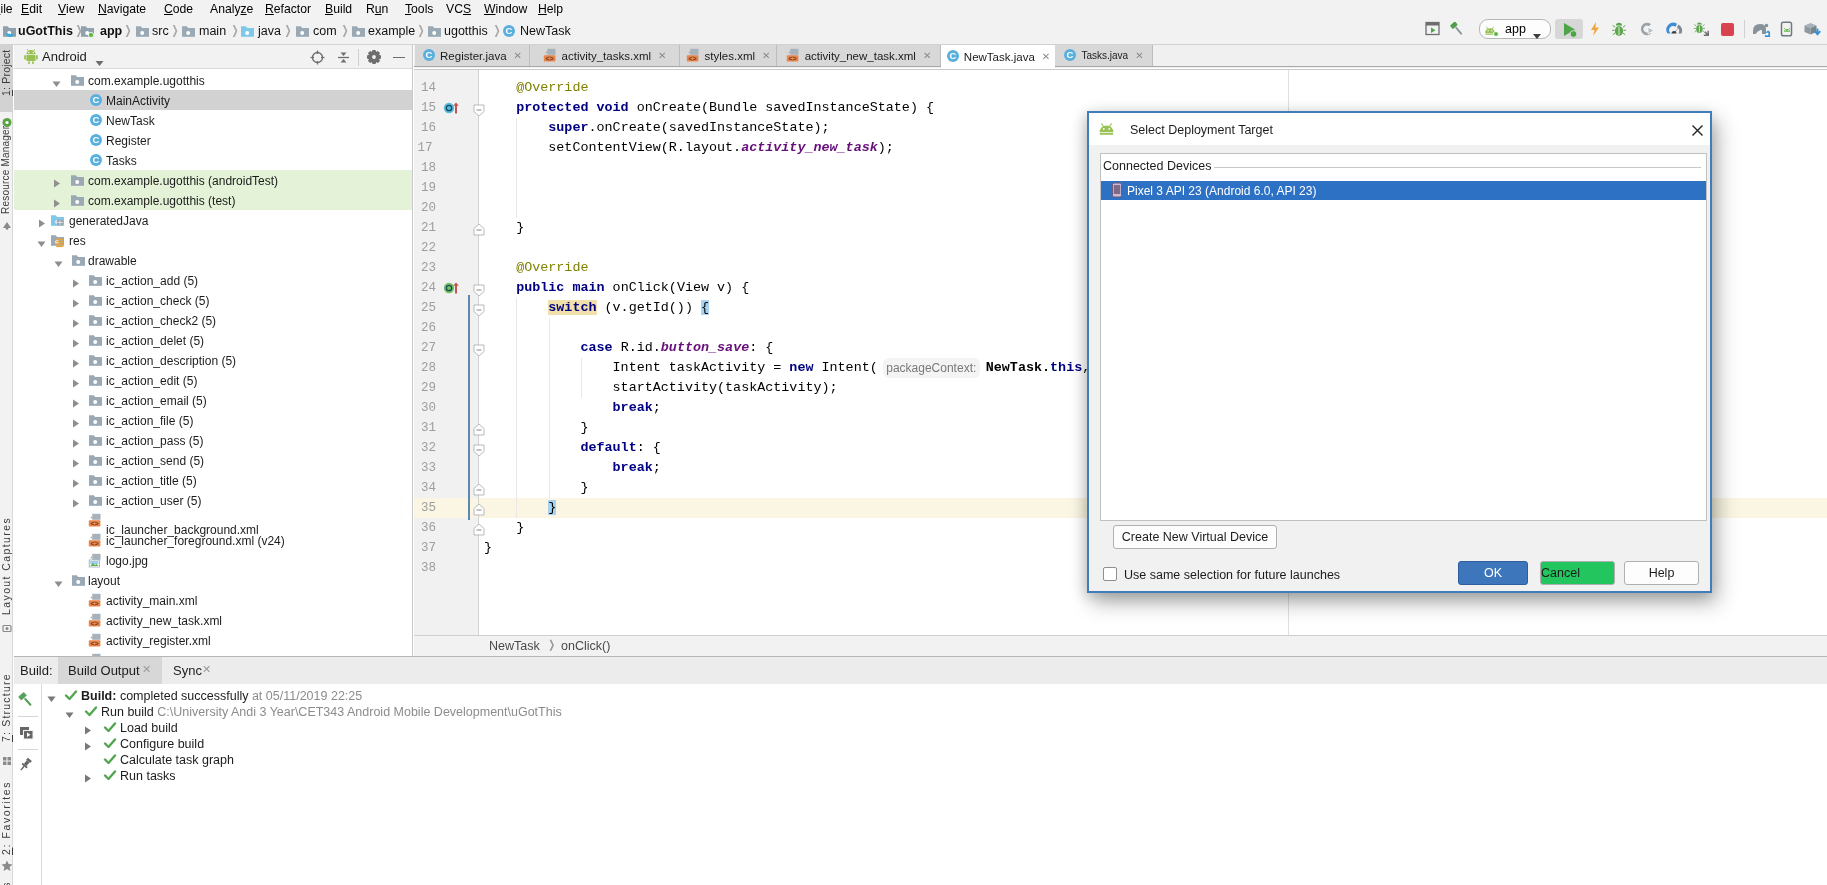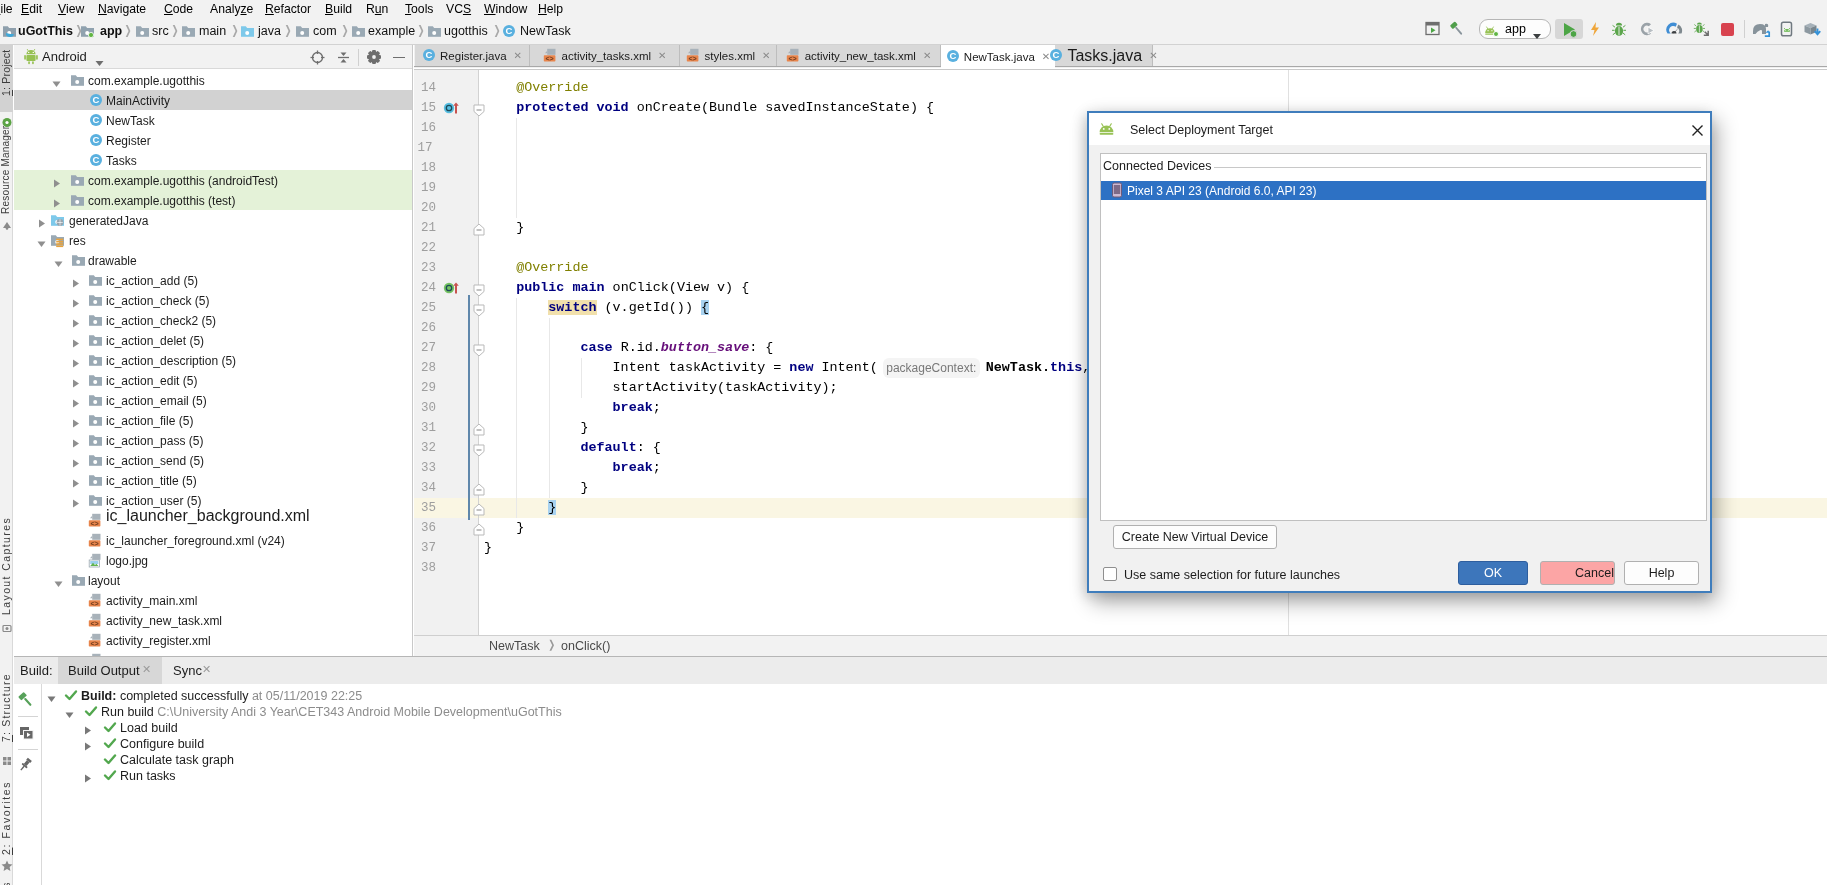--- a/index.html
+++ b/index.html
@@ -461,21 +461,21 @@
         <path d="M1 4 L1 2.2 L5.8 2.2 L7.2 4 Z" fill="#9AA9B4"></path>
         <circle cx="7.2" cy="8.9" r="2" fill="#fff"></circle>
       </svg></div>
 <div class="abs" style="left:92px;top:448.5px;font-size:12px;color:#1c1c1c;white-space:nowrap">ic_action_user<span class="cnt"> (5)</span></div>
 <div class="abs" style="left:74px;top:467.5px"><svg width="15" height="15" viewBox="0 0 15 15" style="">
         <path d="M4.2 0.8 h8.3 v6 h-8.3 z" fill="#a8b2ba"></path>
         <path d="M2 5.2 L4.2 2.8 L4.2 5.2 Z" fill="#a8b2ba"></path>
         <rect x="0.8" y="7.2" width="11.6" height="6.4" rx="0.8" fill="#E8854C"></rect>
         <text x="6.6" y="12.6" font-size="7" font-weight="bold" font-family="Liberation Mono" fill="#6b3a1d" text-anchor="middle">&lt;&gt;</text>
       </svg></div>
-<div class="abs" style="left:92px;top:462px;font-size:16px;color:#1c1c1c;white-space:nowrap">ic_launcher_background.xml</div>
+<div class="abs" style="left:92px;top:478px;font-size:12px;color:#1c1c1c;white-space:nowrap">ic_launcher_background.xml</div>
 <div class="abs" style="left:74px;top:487.5px"><svg width="15" height="15" viewBox="0 0 15 15" style="">
         <path d="M4.2 0.8 h8.3 v6 h-8.3 z" fill="#a8b2ba"></path>
         <path d="M2 5.2 L4.2 2.8 L4.2 5.2 Z" fill="#a8b2ba"></path>
         <rect x="0.8" y="7.2" width="11.6" height="6.4" rx="0.8" fill="#E8854C"></rect>
         <text x="6.6" y="12.6" font-size="7" font-weight="bold" font-family="Liberation Mono" fill="#6b3a1d" text-anchor="middle">&lt;&gt;</text>
       </svg></div>
 <div class="abs" style="left:92px;top:488.5px;font-size:12px;color:#1c1c1c;white-space:nowrap">ic_launcher_foreground.xml<span class="cnt"> (v24)</span></div>
 <div class="abs" style="left:74px;top:507.5px"><svg width="15" height="15" viewBox="0 0 15 15" style="">
         <path d="M4.2 0.8 h8.3 v6 h-8.3 z" fill="#a8b2ba"></path>
         <path d="M2 5.2 L4.2 2.8 L4.2 5.2 Z" fill="#a8b2ba"></path>
@@ -567,21 +567,21 @@
         <text x="7" y="10.4" font-size="9.5" font-weight="bold" font-family="Liberation Sans" fill="#fff" text-anchor="middle">C</text>
       </svg></span>
     <span style="font-size:11.5px;color:#1a1a1a;white-space:nowrap">NewTask.java</span>
     <span style="font-size:10px;color:#8a8a8a;margin-left:7px">✕</span>
   </div>
 <div class="abs" style="left:1055px;top:45px;width:98px;height:21px;background:#d8d8d8;border-right:1px solid #bdbdbd;display:flex;align-items:center;justify-content:center">
     <span style="display:inline-block;height:15px;margin-right:4px"><svg width="14" height="14" viewBox="0 0 14 14" style="">
         <circle cx="7" cy="7" r="6" fill="#59B0DF"></circle>
         <text x="7" y="10.4" font-size="9.5" font-weight="bold" font-family="Liberation Sans" fill="#fff" text-anchor="middle">C</text>
       </svg></span>
-    <span style="font-size:16px;color:#1a1a1a;white-space:nowrap">Tasks.java</span>
+    <span style="font-size:10px;color:#1a1a1a;white-space:nowrap">Tasks.java</span>
     <span style="font-size:10px;color:#8a8a8a;margin-left:7px">✕</span>
   </div>
 <div class="abs" style="left:414px;top:65.5px;width:1413px;height:1px;background:#a8a8a8"></div>
 <div class="abs" style="left:941px;top:65px;width:114px;height:3px;background:#fff"></div>
 <div class="abs" style="left:414px;top:69px;width:1413px;height:1px;background:#c9c9c9"></div>
 <div class="abs" style="left:414px;top:70px;width:1413px;height:565px;background:#fff;overflow:hidden">
 <div class="abs" style="left:0;top:0;width:63.5px;height:565px;background:#f1f1f1"></div>
 <div class="abs" style="left:0;top:428px;width:1413px;height:20px;background:#FAF6E3"></div>
 <div class="abs" style="left:874px;top:0;width:1px;height:565px;background:#e0e0e0"></div>
 <div class="abs" style="left:64px;top:0;width:1px;height:565px;background:#d2d2d2"></div>
@@ -664,20 +664,22 @@
         <line x1="3.5" y1="6" x2="8.5" y2="6" stroke="#9a9a9a" stroke-width="1.2"></line>
       </svg></div>
 <div class="abs" style="left:102.2px;top:48px;width:1px;height:100px;background:#e8e8e8"></div>
 <div class="abs" style="left:102.2px;top:228px;width:1px;height:220px;background:#e8e8e8"></div>
 <div class="abs" style="left:134.5px;top:248px;width:1px;height:180px;background:#e8e8e8"></div>
 <div class="abs" style="left:134.5px;top:288px;width:1px;height:60px;background:#e8e8e8"></div>
 <div class="abs" style="left:166.7px;top:288px;width:1px;height:40px;background:#e8e8e8"></div>
 <div class="abs" style="left:166.7px;top:388px;width:1px;height:0px;background:#e8e8e8"></div>
 <div class="abs mono" style="left:70px;top:8px">    <span class="a">@Override</span></div>
 <div class="abs mono" style="left:70px;top:28px">    <span class="k">protected void</span> onCreate(Bundle savedInstanceState) {</div>
+<div class="abs mono" style="left:70px;top:48px">        <span class="k">super</span>.onCreate(savedInstanceState);</div>
+<div class="abs mono" style="left:70px;top:68px">        setContentView(R.layout.<span class="sf">activity_new_task</span>);</div>
 <div class="abs mono" style="left:70px;top:148px">    }</div>
 <div class="abs mono" style="left:70px;top:188px">    <span class="a">@Override</span></div>
 <div class="abs mono" style="left:70px;top:208px">    <span class="k">public main</span> onClick(View v) {</div>
 <div class="abs mono" style="left:70px;top:228px">        <span class="k" style="background:#F1E0AC">switch</span> (v.getId()) <span style="background:#A8D2F0">{</span></div>
 <div class="abs mono" style="left:70px;top:268px">            <span class="k">case</span> R.id.<span class="sf">button_save</span>: {</div>
 <div class="abs mono" style="left:70px;top:288px">                Intent taskActivity = <span class="k">new</span> Intent(<span style="display:inline-block;width:97px;margin-left:5px;margin-right:6px;background:#f4f4f4;border-radius:6px;font-family:'Liberation Sans';font-size:12px;color:#787878;text-align:center;vertical-align:top">packageContext:</span><span class="bb">NewTask.</span><span class="k">this</span>,</div>
 <div class="abs mono" style="left:70px;top:308px">                startActivity(taskActivity);</div>
 <div class="abs mono" style="left:70px;top:328px">                <span class="k">break</span>;</div>
 <div class="abs mono" style="left:70px;top:348px">            }</div>
 <div class="abs mono" style="left:70px;top:368px">            <span class="k">default</span>: {</div>
@@ -784,14 +786,14 @@
 <div class="abs" style="left:12px;top:68px;width:605px;height:19px;background:#2D71C4"></div>
 <div class="abs" style="left:22px;top:69px"><svg width="12" height="16" viewBox="0 0 12 16" style="">
         <rect x="1.5" y="1" width="9" height="14" rx="1.5" fill="#cdb9d2" stroke="#6e5a78"></rect>
         <rect x="2.8" y="3" width="6.4" height="9" fill="#7e6a88"></rect>
       </svg></div>
 <div class="abs" style="left:38px;top:70.5px;font-size:12px;color:#fff">Pixel 3 API 23 (Android 6.0, API 23)</div>
 <div class="abs" style="left:24px;top:412px;width:164px;height:24px;background:#fdfdfd;border:1px solid #b0b0b0;border-radius:3px;text-align:center;line-height:23px;font-size:12.5px;color:#1c1c1c">Create New Virtual Device</div>
 <div class="abs" style="left:14px;top:454px;width:14px;height:14px;background:#fff;border:1px solid #8f8f8f;border-radius:2px"></div>
 <div class="abs" style="left:35px;top:455px;font-size:12.5px;color:#1c1c1c">Use same selection for future launches</div>
 <div class="abs" style="left:369px;top:448px;width:70px;height:24px;background:#3D76BB;border:1px solid #2e5e9e;border-radius:3px;text-align:center;line-height:22px;font-size:12.5px;color:#fff">OK</div>
-<div class="abs" style="left:451px;top:448px;width:75px;height:24px;background:#fca5a5;border:1px solid #b0b0b0;border-radius:3px;text-align:right;line-height:22px;font-size:12.5px;color:#1c1c1c">Cancel</div>
+<div class="abs" style="left:451px;top:448px;width:75px;height:24px;background:#22c55e;border:1px solid #b0b0b0;border-radius:3px;text-align:left;line-height:22px;font-size:12.5px;color:#1c1c1c">Cancel</div>
 <div class="abs" style="left:535px;top:448px;width:75px;height:24px;background:#fdfdfd;border:1px solid #b0b0b0;border-radius:3px;text-align:center;line-height:22px;font-size:12.5px;color:#1c1c1c">Help</div>
 </div>
 </body></html>

